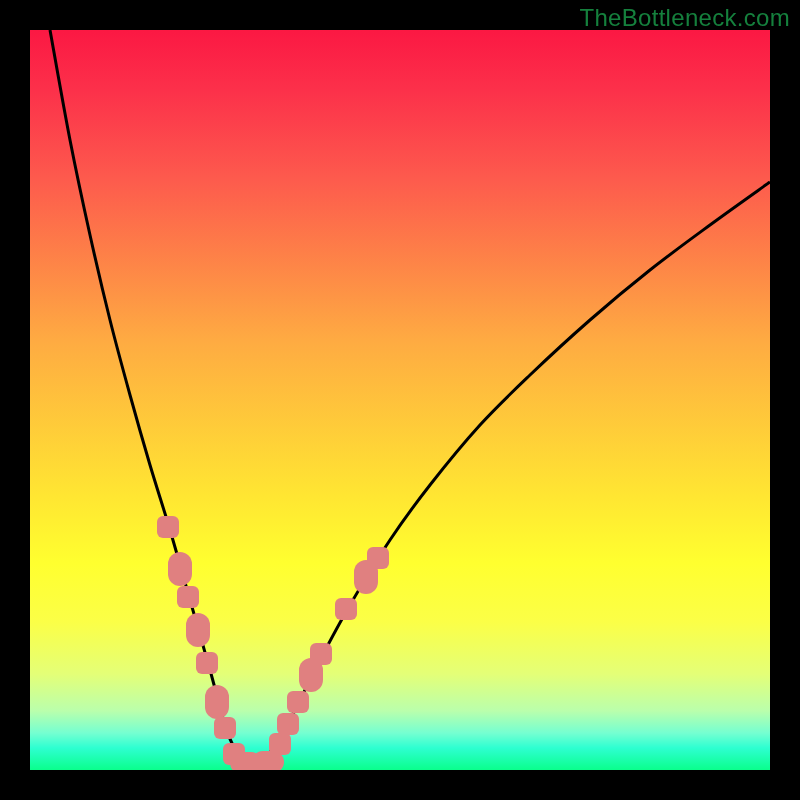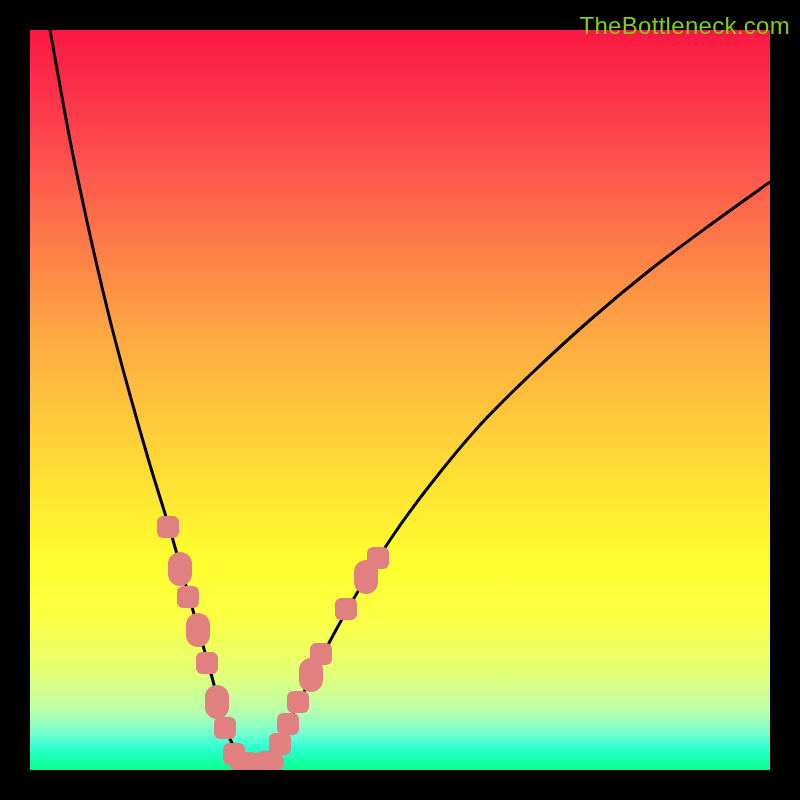--- a/index.html
+++ b/index.html
@@ -29,23 +29,23 @@
       #e4ff77 87%,
       #baffac 92%,
       #75ffd1 95%,
       #2effd1 97%,
       #0aff8c 100%
     );
     overflow: hidden;
   }
   .watermark {
     position: absolute;
-    top: 12px;
+    top: 4px;
     right: 10px;
-    color: #84cc16;
+    color: #15803d;
     font-size: 24px;
     font-weight: 400;
     letter-spacing: 0.3px;
     z-index: 10;
   }
   svg.curve {
     position: absolute;
     left: 0;
     top: 0;
     width: 740px;

